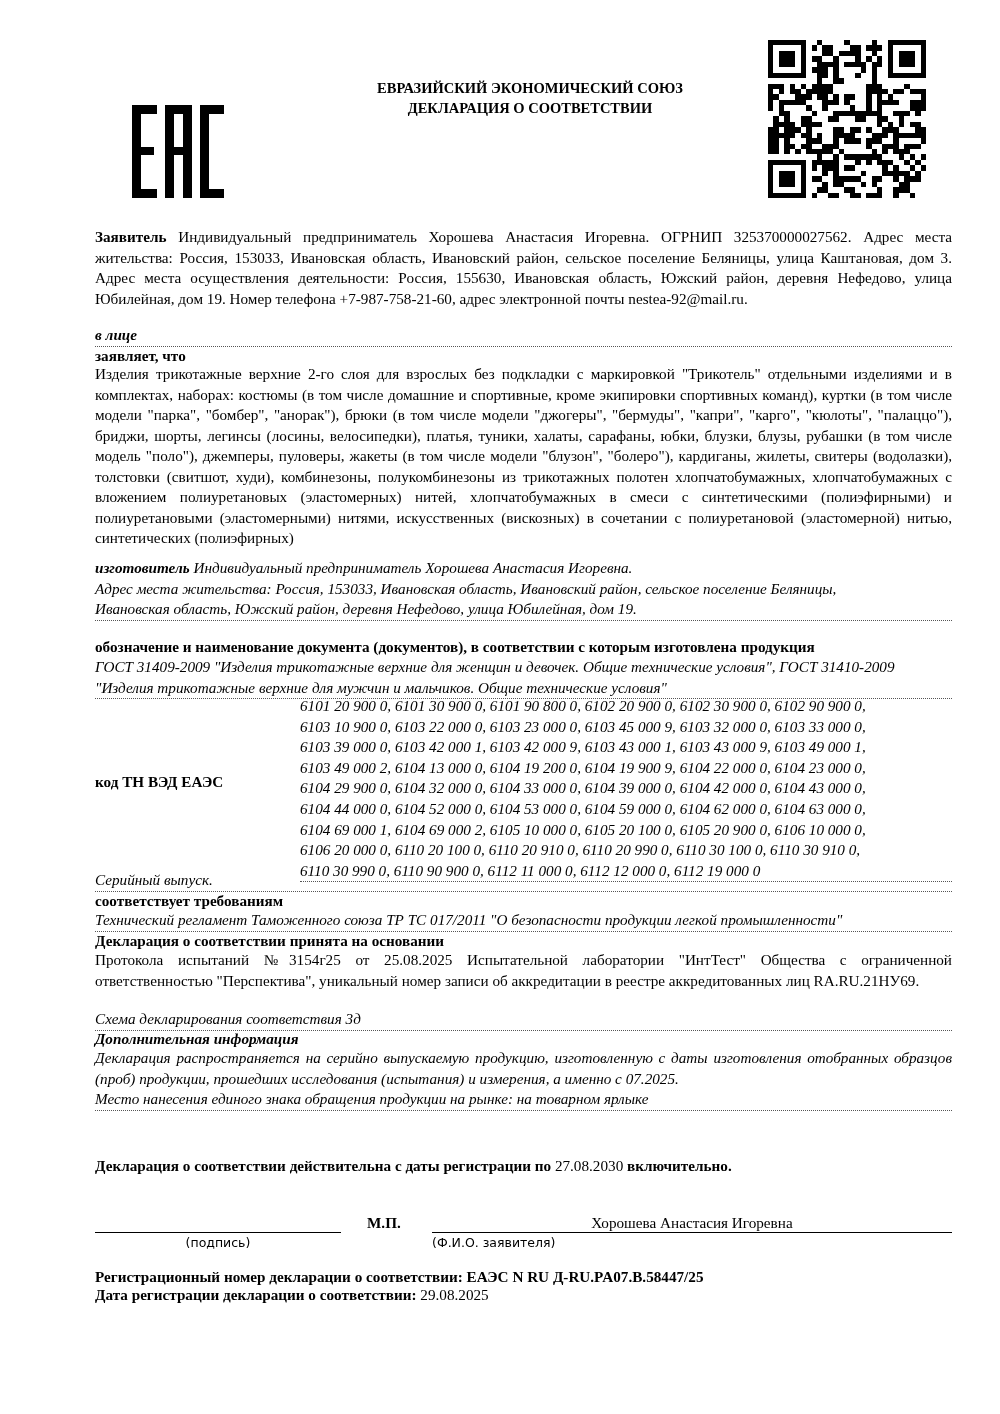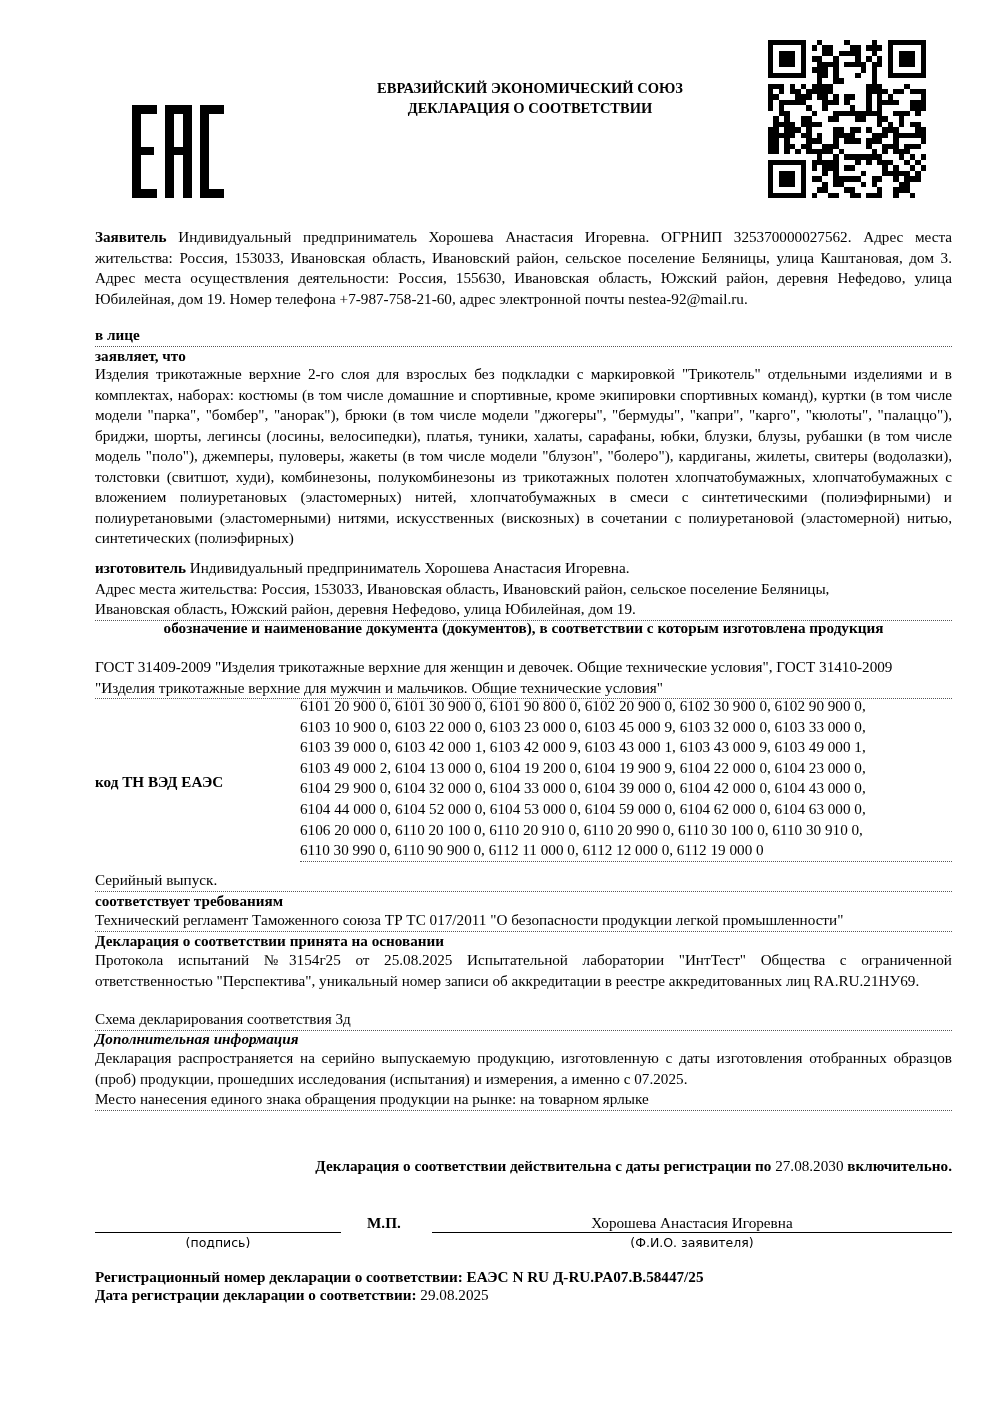--- a/index.html
+++ b/index.html
@@ -13,53 +13,53 @@
 
   
   #eac { left: 132px; top: 105px; width: 92px; height: 93px; }
 
   
   #qr { left: 768px; top: 40px; width: 158px; height: 158px; }
 
   .block { left: 95px; width: 857px; font-size: 15.2px; line-height: 20.5px; }
   .just { text-align: justify; text-align-last: left; }
   .b { font-weight: bold; }
-  .dotline { border-bottom: 1px dotted #555; }
+  .dotline { border-bottom: 1px dotted #555; font-style: italic; }
   .row { display: block; }
 
   #applicant { top: 227px; }
   #in-person { top: 325px; }
   #declares { top: 346px; }
   #product { top: 364px; }
   #manufacturer { top: 558px; }
-  #std-head { top: 618px; text-align: center; }
+  #std-head { top: 637px; text-align: left; }
   #standards { top: 657px; }
 
   #tnved-label { left: 95px; top: 773px; font-weight: bold; font-size: 15.2px; }
   #tnved-codes { left: 300px; top: 696px; width: 652px; font-size: 15.2px; line-height: 20.6px; }
 
   #serial { top: 870px; }
   #compliance-head { top: 891px; }
   #compliance { top: 910px; }
   #basis-head { top: 931px; }
   #basis { top: 950px; }
   #scheme { top: 1009px; }
   #add-head { top: 1029px; font-style: italic; }
   #add-info { top: 1048px; }
 
-  #validity { top: 1156px; text-align: right; }
+  #validity { top: 1156px; }
 
   .sigline { border-bottom: 1.3px solid #000; height: 0; }
   #sig-line { left: 95px; top: 1232px; width: 246px; }
   #mp { left: 367px; top: 1214px; font-weight: bold; font-size: 15.2px; }
   #name-line { left: 432px; top: 1232px; width: 520px; }
   #signer-name { left: 432px; top: 1214px; width: 520px; text-align: center; font-size: 15.2px; }
   .caption { font-family: "DejaVu Sans", sans-serif; font-size: 12.5px; }
   #sig-caption { left: 95px; top: 1235px; width: 246px; text-align: center; }
-  #name-caption { left: 432px; top: 1235px; width: 520px; text-align: center; }
+  #name-caption { left: 432px; top: 1235px; width: 520px; }
 
   #reg-number { top: 1267px; }
   #reg-date { top: 1285px; }
 </style>
 </head>
 <body>
 
 <svg id="eac" class="abs" viewBox="0 0 92 93">
 
   <rect x="0" y="0" width="9" height="93" fill="#000"></rect>
@@ -443,20 +443,21 @@
 <div id="standards" class="abs block dotline">ГОСТ 31409-2009 "Изделия трикотажные верхние для женщин и девочек. Общие технические условия", ГОСТ 31410-2009 "Изделия трикотажные верхние для мужчин и мальчиков. Общие технические условия"</div>
 
 <div id="tnved-label" class="abs">код ТН ВЭД ЕАЭС</div>
 <div id="tnved-codes" class="abs dotline">
   <div class="row">6101 20 900 0, 6101 30 900 0, 6101 90 800 0, 6102 20 900 0, 6102 30 900 0, 6102 90 900 0,</div>
   <div class="row">6103 10 900 0, 6103 22 000 0, 6103 23 000 0, 6103 45 000 9, 6103 32 000 0, 6103 33 000 0,</div>
   <div class="row">6103 39 000 0, 6103 42 000 1, 6103 42 000 9, 6103 43 000 1, 6103 43 000 9, 6103 49 000 1,</div>
   <div class="row">6103 49 000 2, 6104 13 000 0, 6104 19 200 0, 6104 19 900 9, 6104 22 000 0, 6104 23 000 0,</div>
   <div class="row">6104 29 900 0, 6104 32 000 0, 6104 33 000 0, 6104 39 000 0, 6104 42 000 0, 6104 43 000 0,</div>
   <div class="row">6104 44 000 0, 6104 52 000 0, 6104 53 000 0, 6104 59 000 0, 6104 62 000 0, 6104 63 000 0,</div>
+  <div class="row">6104 69 000 1, 6104 69 000 2, 6105 10 000 0, 6105 20 100 0, 6105 20 900 0, 6106 10 000 0,</div>
   <div class="row">6106 20 000 0, 6110 20 100 0, 6110 20 910 0, 6110 20 990 0, 6110 30 100 0, 6110 30 910 0,</div>
   <div class="row">6110 30 990 0, 6110 90 900 0, 6112 11 000 0, 6112 12 000 0, 6112 19 000 0</div>
 </div>
 
 <div id="serial" class="abs block dotline">Серийный выпуск.</div>
 
 <div id="compliance-head" class="abs block b">соответствует требованиям</div>
 <div id="compliance" class="abs block dotline">Технический регламент Таможенного союза ТР ТС 017/2011 "О безопасности продукции легкой промышленности"</div>
 
 <div id="basis-head" class="abs block b">Декларация о соответствии принята на основании</div>

